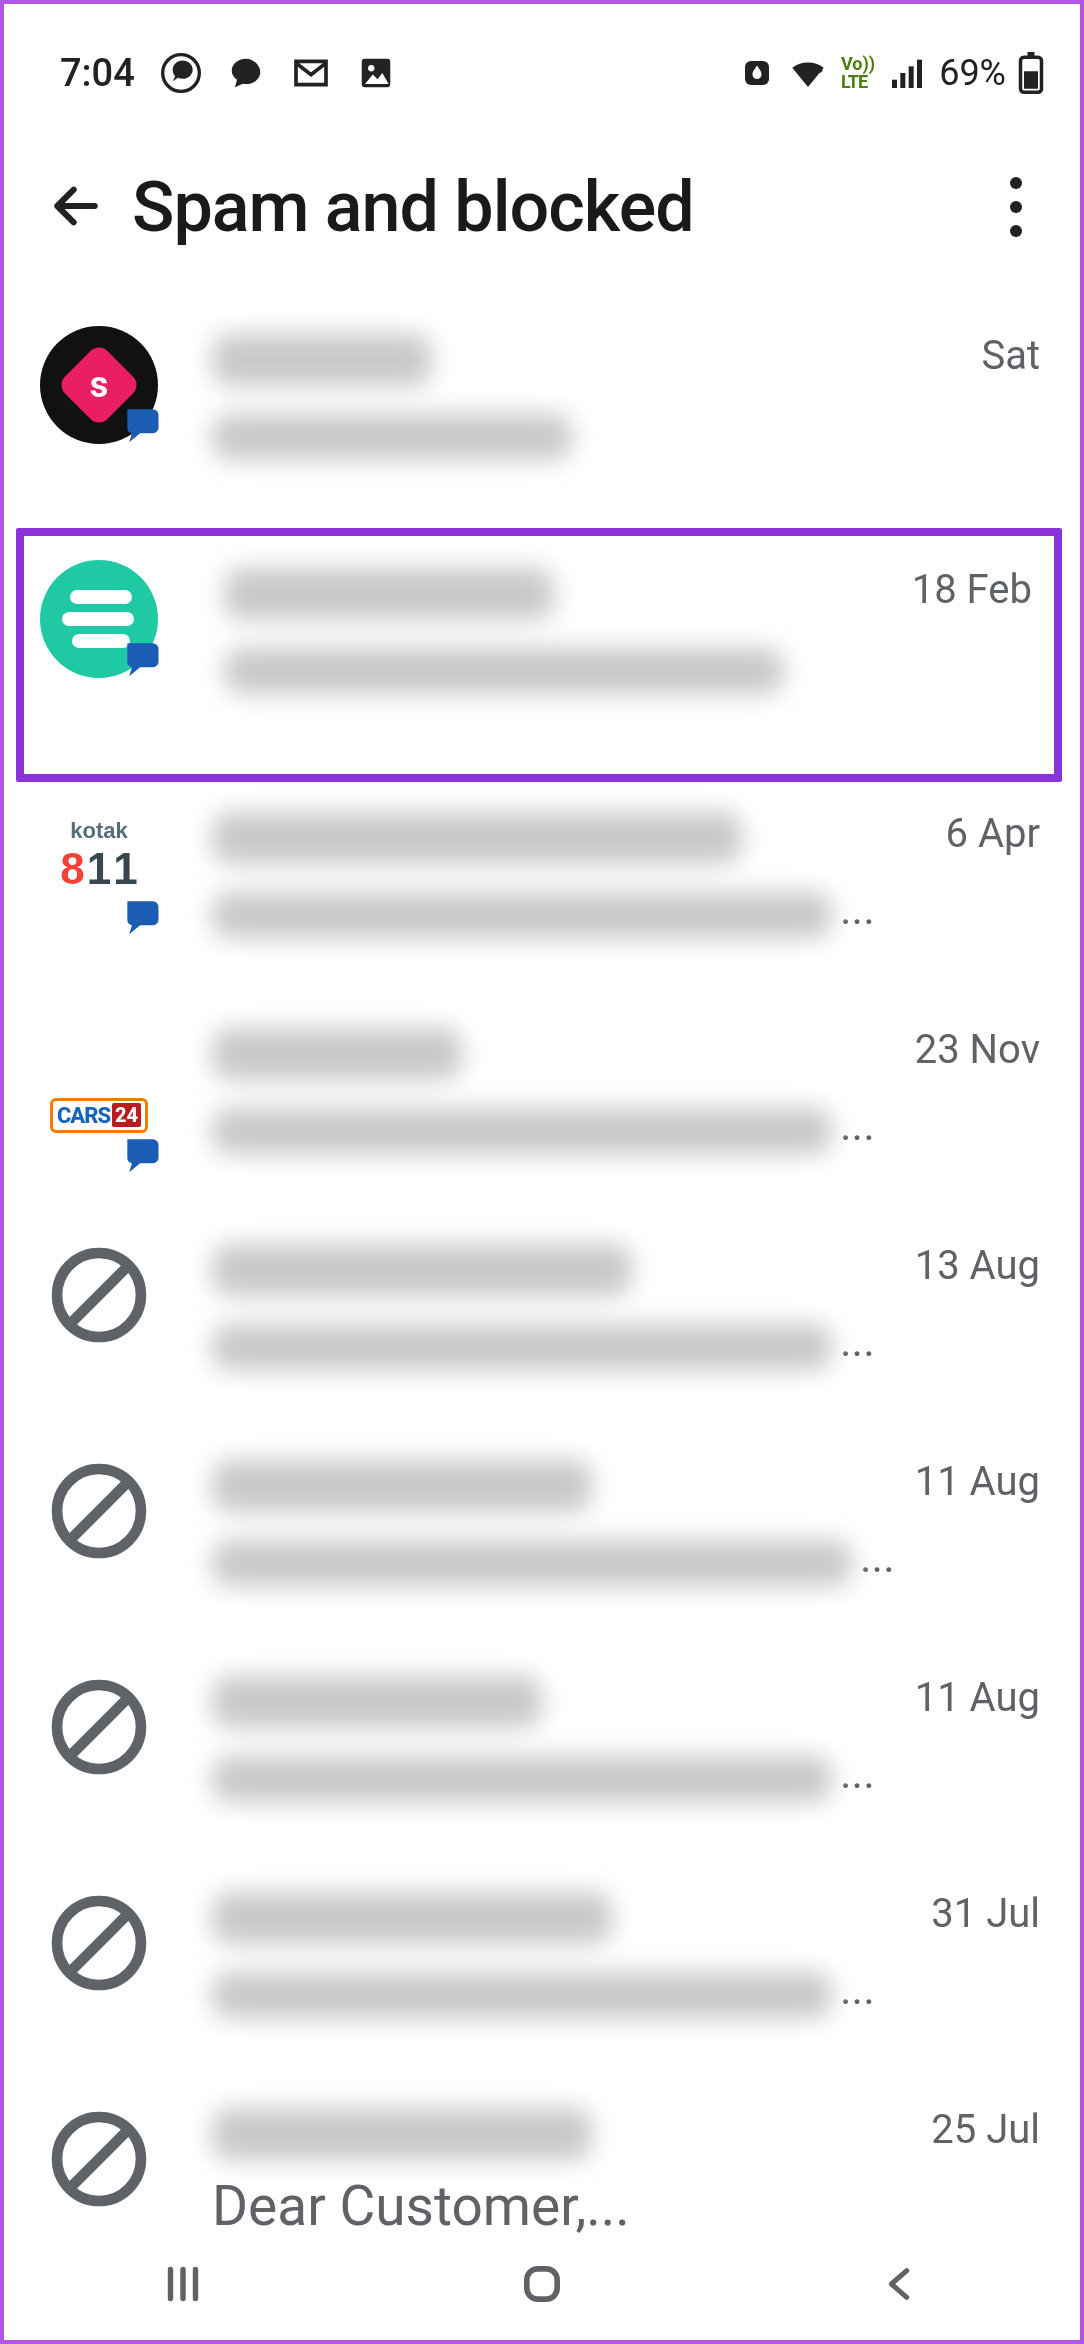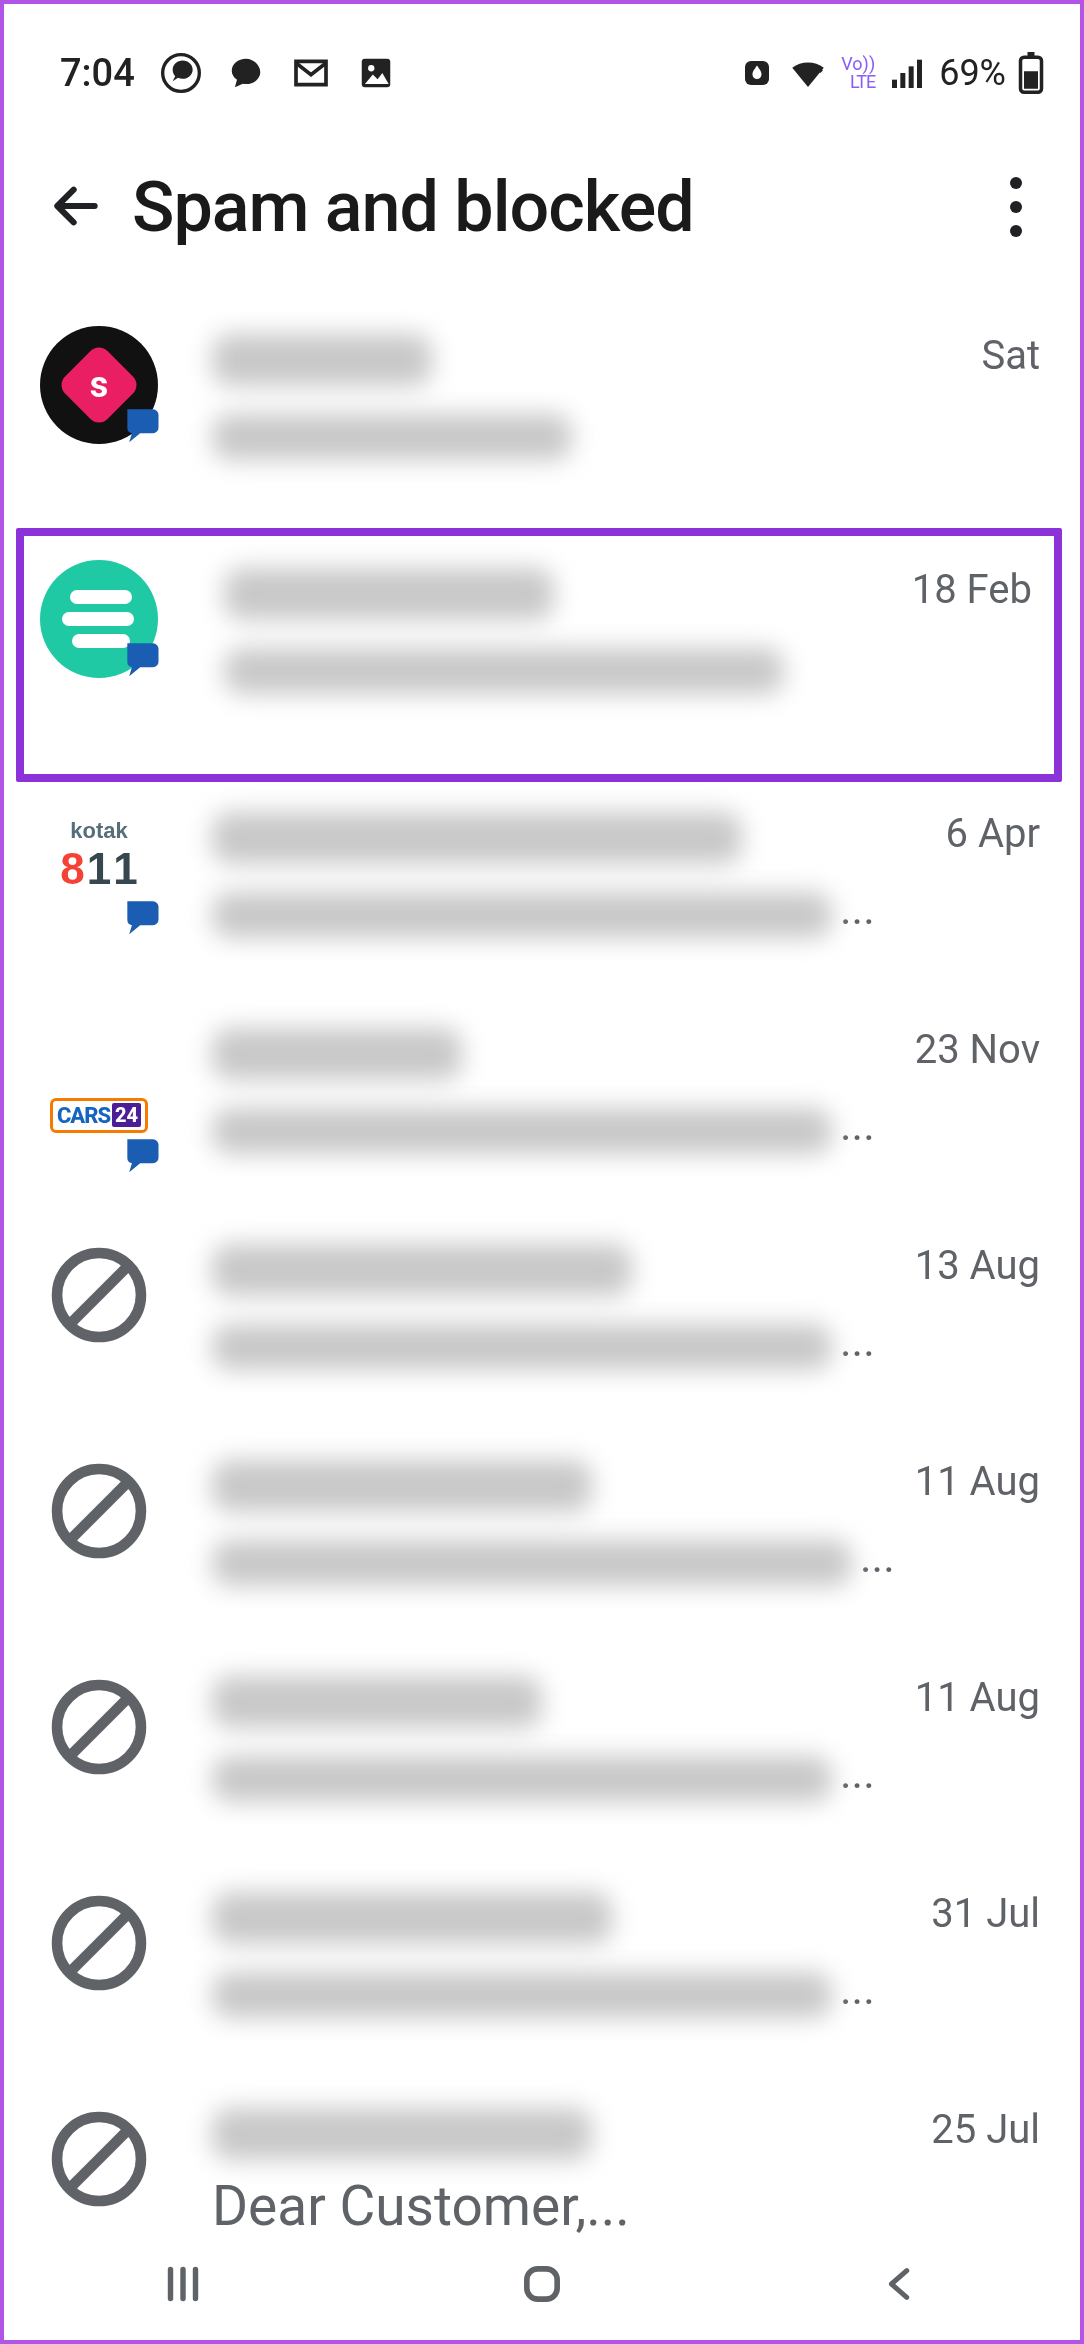--- a/index.html
+++ b/index.html
@@ -41,24 +41,24 @@
   }
   .status-right { gap: 12px; }
   .status-right .battery-text {
     font-size: 36px;
     font-weight: 400;
     color: #222;
   }
   .ic svg, .ic { display: block; }
   .volte {
     font-size: 20px;
-    font-weight: 400;
+    font-weight: 700;
     line-height: 1;
-    color: #8b5cf6;
-    text-align: right;
+    color: #4d7c0f;
+    text-align: left;
   }
   .volte .top { font-size: 18px; }
   .volte .bot { font-size: 18px; letter-spacing: -1px; }
 
   
   .header {
     display: flex;
     align-items: center;
     padding: 40px 28px 20px 36px;
     gap: 20px;
@@ -202,21 +202,21 @@
     padding-top: 36px;
   }
   .avatar-cars24 .box {
     border: 3px solid #f57c00;
     border-radius: 6px;
     padding: 2px 4px;
     display: flex; align-items: center;
     font-weight: 800;
   }
   .avatar-cars24 .cars { color: #1565c0; font-size: 22px; letter-spacing: -1px;}
-  .avatar-cars24 .n24 { background:#4c1d95; color:#fff; font-size:20px; padding:0 3px; margin-left:2px; border-radius:2px;}
+  .avatar-cars24 .n24 { background:#b91c1c; color:#fff; font-size:20px; padding:0 3px; margin-left:2px; border-radius:2px;}
   .avatar-block {
     width: 118px; height: 118px;
     display: flex; align-items: center; justify-content: center;
   }
 
   
   .nav-bar {
     position: absolute;
     bottom: 0;
     left: 0; right: 0;

